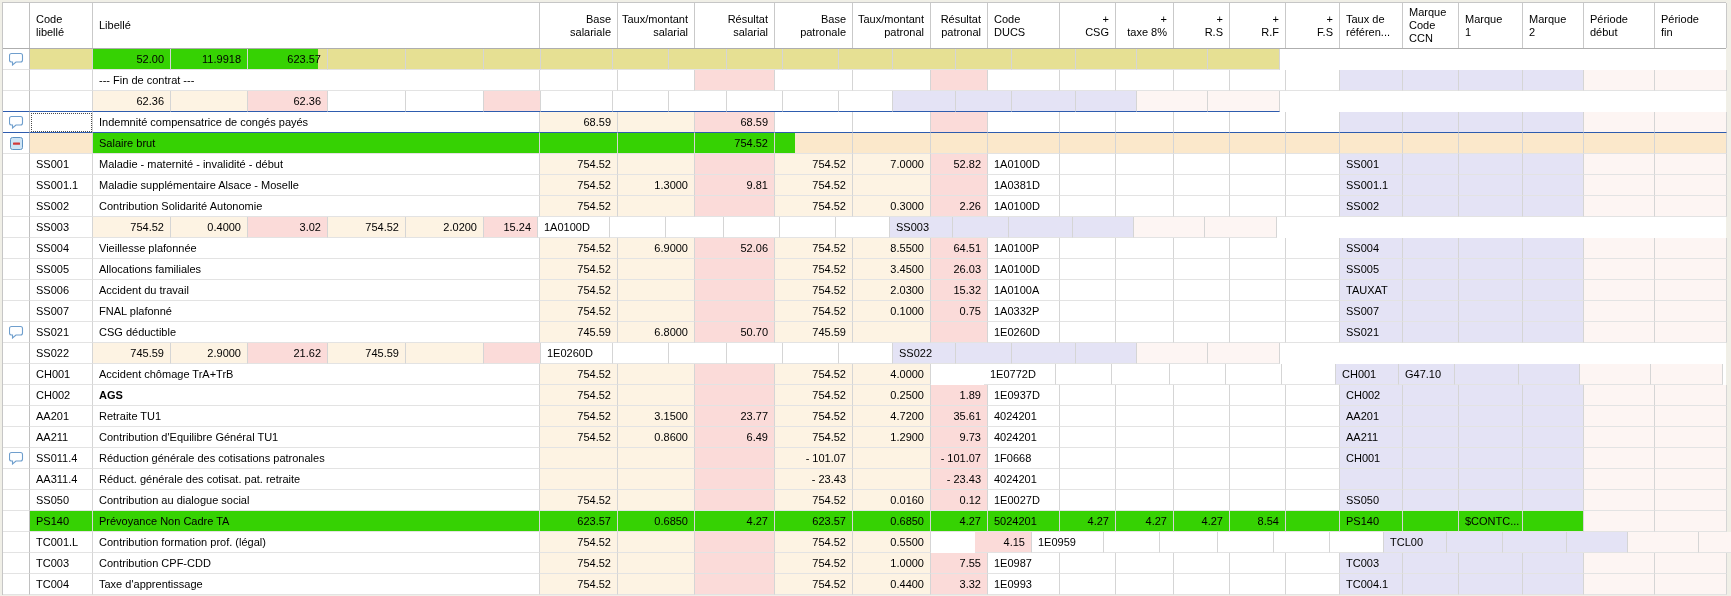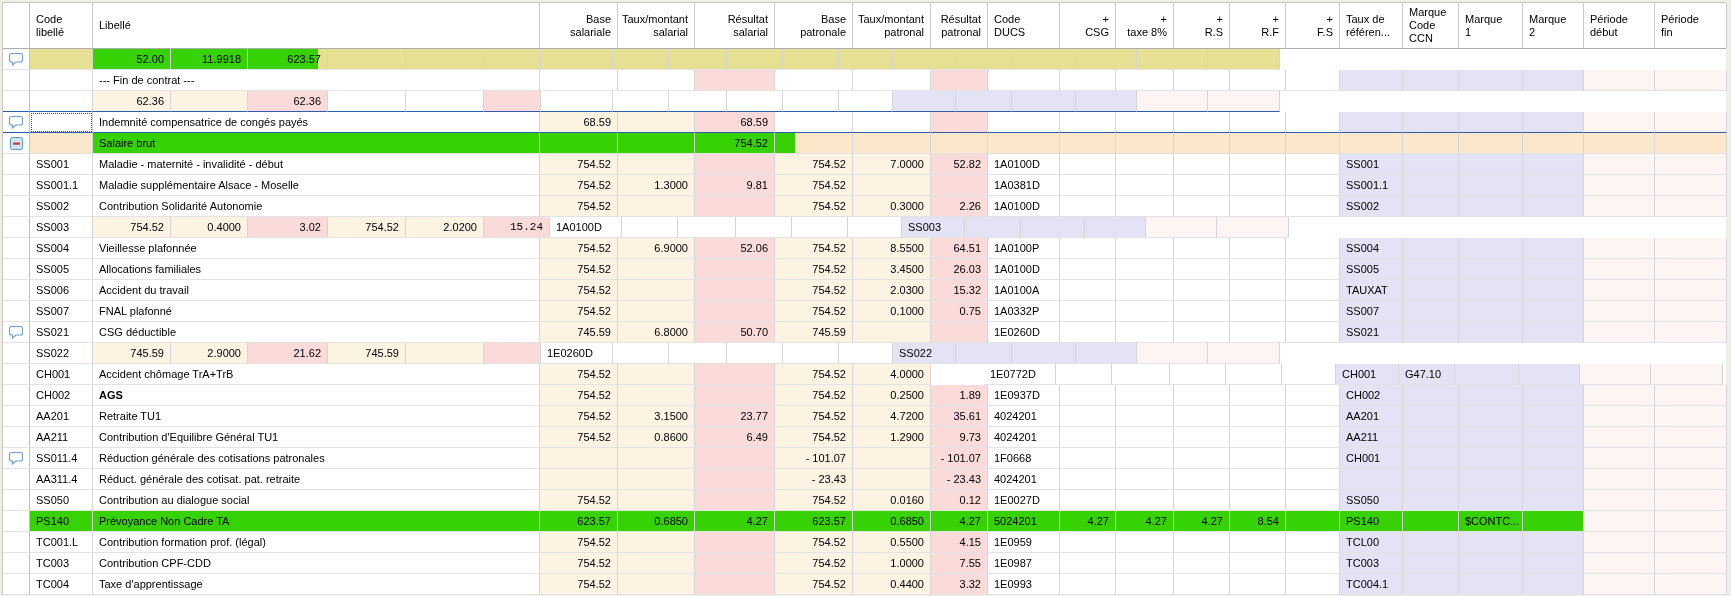--- a/index.html
+++ b/index.html
@@ -288,21 +288,21 @@
           <div class="cell c-per_fin" style="width: 72px;"></div>
         </div>
         <div class="row v-coti tintR">
           <div class="cell c-sel" style="width: 27px;"></div>
           <div class="cell c-code" style="width: 63px;">SS003</div>
           <div class="cell c-base_sal ar" style="width: 78px;">754.52</div>
           <div class="cell c-taux_sal ar" style="width: 77px;">0.4000</div>
           <div class="cell c-res_sal ar" style="width: 80px;">3.02</div>
           <div class="cell c-base_pat ar" style="width: 78px;">754.52</div>
           <div class="cell c-taux_pat ar" style="width: 78px;">2.0200</div>
-          <div class="cell c-res_pat ar" style="width: 66px; font-family: Liberation Mono, monospace;">15.24</div>
+          <div class="cell c-res_pat ar" style="width: 54px;">15.24</div>
           <div class="cell c-ducs" style="width: 72px;">1A0100D</div>
           <div class="cell c-csg ar" style="width: 56px;"></div>
           <div class="cell c-taxe8 ar" style="width: 58px;"></div>
           <div class="cell c-rs ar" style="width: 56px;"></div>
           <div class="cell c-rf ar" style="width: 56px;"></div>
           <div class="cell c-fs ar" style="width: 54px;"></div>
           <div class="cell c-taux_ref" style="width: 63px;">SS003</div>
           <div class="cell c-marque_ccn" style="width: 56px;"></div>
           <div class="cell c-marque1" style="width: 64px;"></div>
           <div class="cell c-marque2" style="width: 61px;"></div>
@@ -640,21 +640,21 @@
         </div>
         <div class="row v-coti tintR">
           <div class="cell c-sel" style="width: 27px;"></div>
           <div class="cell c-code" style="width: 63px;">TC001.L</div>
           <div class="cell c-libelle" style="width: 447px;">Contribution formation prof. (légal)</div>
           <div class="cell c-base_sal ar" style="width: 78px;">754.52</div>
           <div class="cell c-taux_sal ar" style="width: 77px;"></div>
           <div class="cell c-res_sal ar" style="width: 80px;"></div>
           <div class="cell c-base_pat ar" style="width: 78px;">754.52</div>
           <div class="cell c-taux_pat ar" style="width: 78px;">0.5500</div>
-          <div class="cell c-res_pat ar" style="width: 57px;">4.15</div>
+          <div class="cell c-res_pat ar" style="width: 57px; margin-left: 44px;">4.15</div>
           <div class="cell c-ducs" style="width: 72px;">1E0959</div>
           <div class="cell c-csg ar" style="width: 56px;"></div>
           <div class="cell c-taxe8 ar" style="width: 58px;"></div>
           <div class="cell c-rs ar" style="width: 56px;"></div>
           <div class="cell c-rf ar" style="width: 56px;"></div>
           <div class="cell c-fs ar" style="width: 54px;"></div>
           <div class="cell c-taux_ref" style="width: 63px;">TCL00</div>
           <div class="cell c-marque_ccn" style="width: 56px;"></div>
           <div class="cell c-marque1" style="width: 64px;"></div>
           <div class="cell c-marque2" style="width: 61px;"></div>

